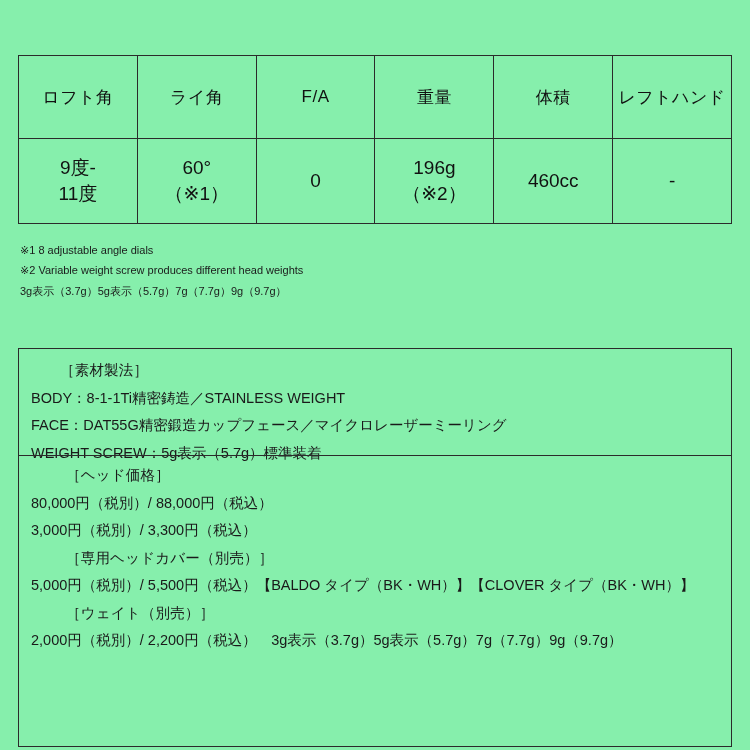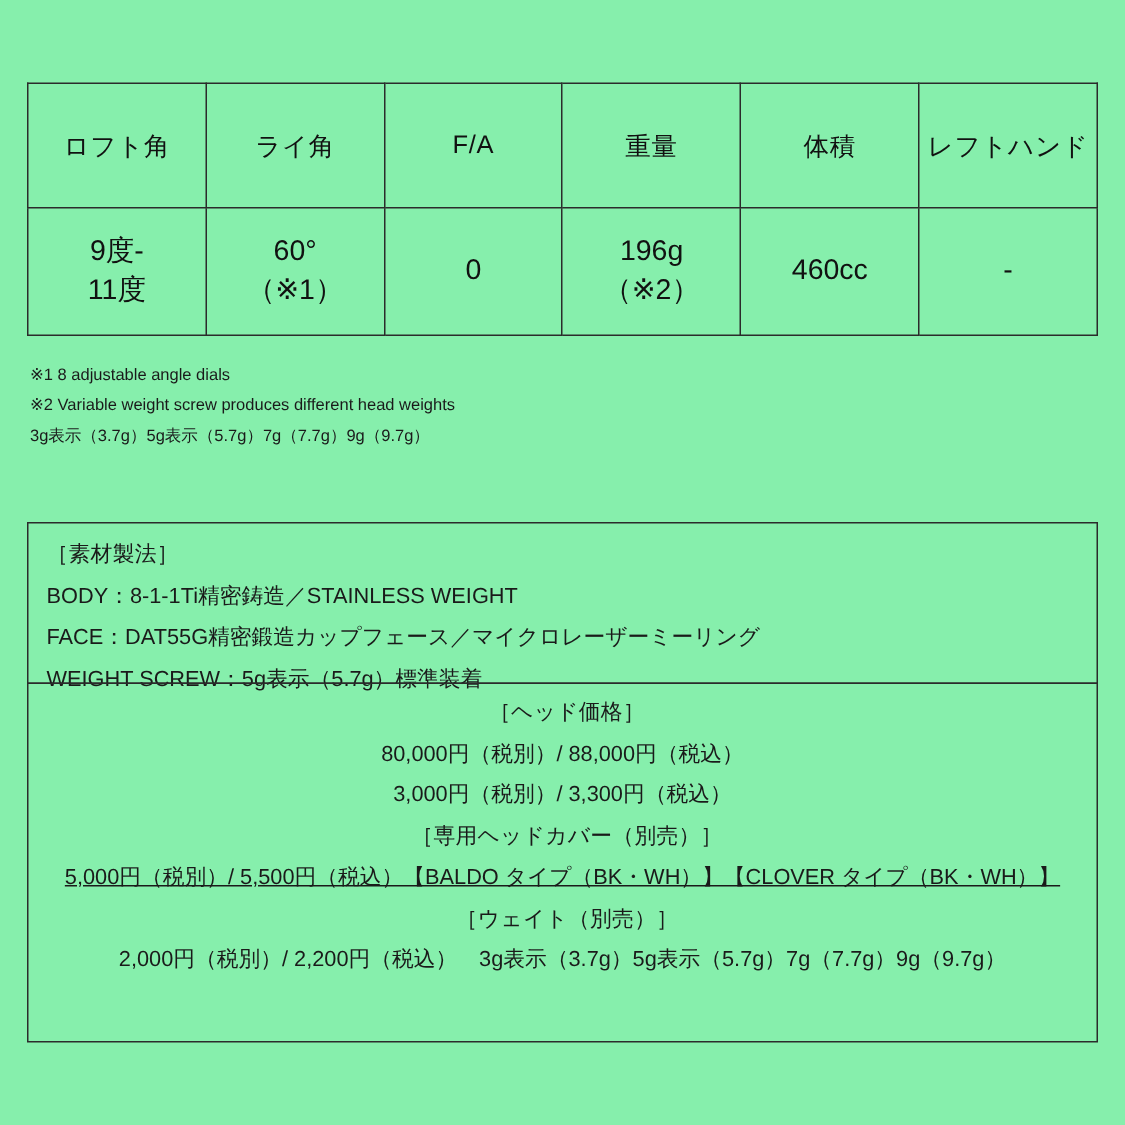--- a/index.html
+++ b/index.html
@@ -76,27 +76,26 @@
     line-height: 1.9;
     color: #1a1a1a;
     padding: 8px 12px 10px 12px;
   }
   .box.material {
     top: 348px;
     height: 108px;
   }
   .box.price {
     top: 455px;
-    height: 240px;
+    height: 292px;
     padding-top: 6px;
-    text-align: center;
   }
   .box .row { white-space: nowrap; }
-  .box .row.wrap { white-space: normal; text-decoration: underline; }
-  .hdr { letter-spacing: 0.2px; }
+  .box .row.wrap { white-space: normal; }
+  .hdr { letter-spacing: 0.2px; margin-left: 29px; }
   .indent { padding-left: 6px; }
 </style>
 </head>
 <body>
 
 <div class="page">
 
   <table class="spec-table">
     <thead>
       <tr>

